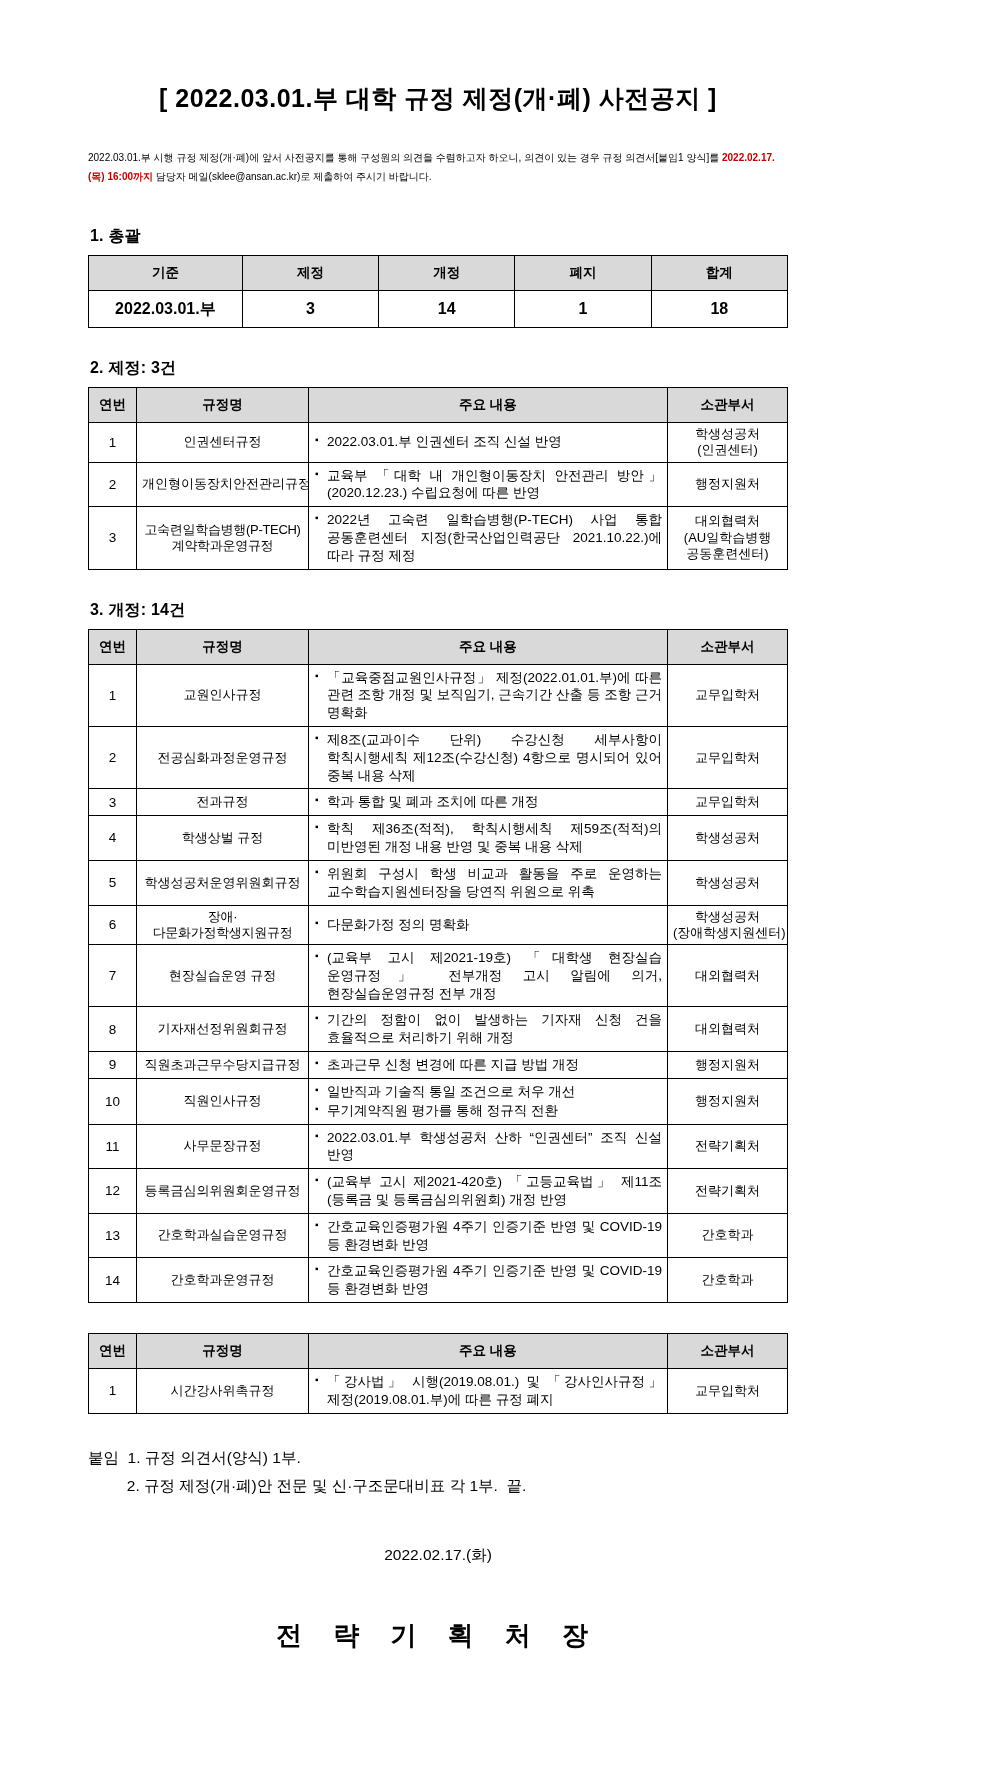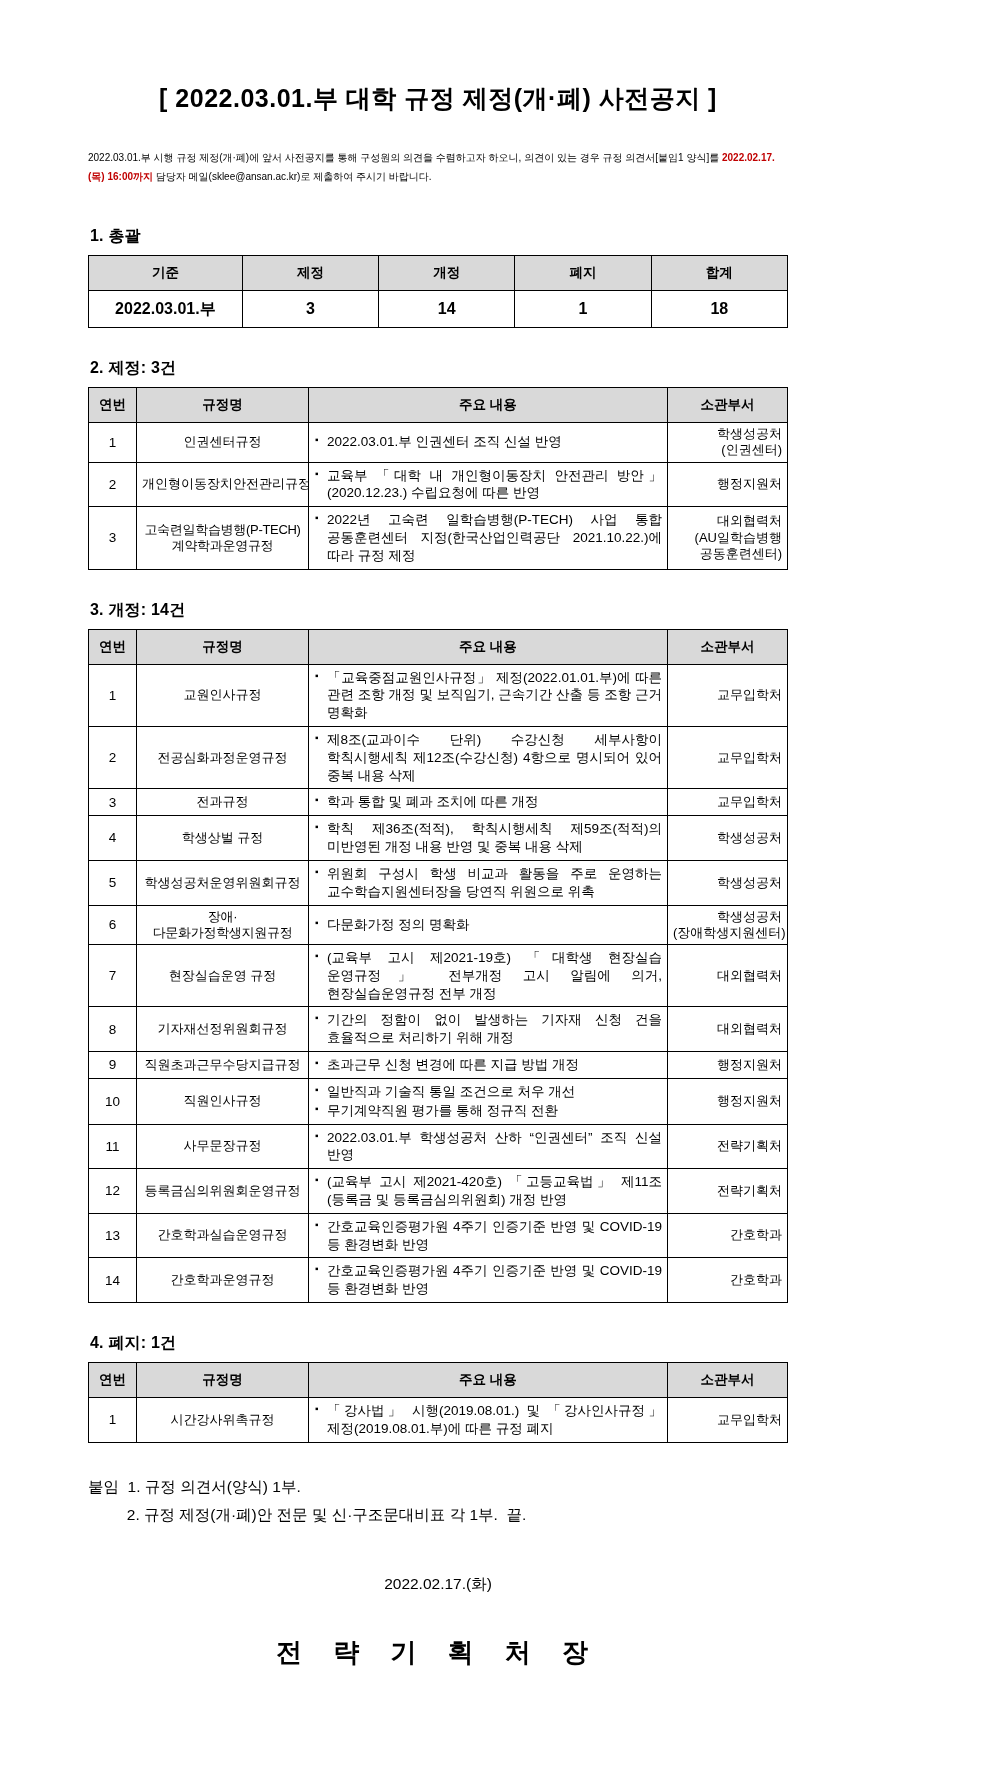--- a/index.html
+++ b/index.html
@@ -86,21 +86,21 @@
   .list-table td.no {
     text-align: center;
     font-size: 13.5px;
   }
   .list-table td.name {
     text-align: center;
     font-size: 13px;
     line-height: 1.25;
   }
   .list-table td.dept {
-    text-align: right;
+    text-align: center;
     font-size: 13px;
     line-height: 1.25;
   }
   .list-table td.content {
     text-align: left;
     font-size: 13.5px;
     line-height: 1.32;
     padding: 4px 5px 4px 6px;
   }
   .bullet-line {
@@ -132,21 +132,21 @@
   .date-line {
     text-align: center;
     font-size: 15.5px;
     margin: 46px 0 0 0;
   }
   .signature {
     text-align: center;
     font-size: 26px;
     font-weight: bold;
     letter-spacing: 12px;
-    margin: 40px 0 0 0;
+    margin: 52px 0 0 0;
   }
 </style>
 </head>
 <body>
 
 <div class="page">
 
   <h1 class="doc-title">[ 2022.03.01.부 대학 규정 제정(개·폐) 사전공지 ]</h1>
 
   <p class="intro"><span>2022.03.01.부 시행 규정 제정(개·폐)에 앞서 사전공지를 통해 구성원의 의견을 수렴하고자 하오니, 의견이 있는 경우 규정 의견서[붙임1 양식]를 </span><span class="hl">2022.02.17.(목) 16:00까지</span><span> 담당자 메일(sklee@ansan.ac.kr)로 제출하여 주시기 바랍니다.</span></p>
@@ -357,21 +357,20 @@
             <td class="content">
               <span class="bullet-line">간호교육인증평가원 4주기 인증기준 반영 및 COVID-19 등 환경변화 반영</span>
             </td>
             <td class="dept">간호학과</td>
           </tr>
         </tbody>
     </table>
   </div>
 
   <div class="section">
-    <div class="section-heading">4. 폐지: 1건</div>
     <table class="list-table">
       <colgroup>
         <col class="c-no">
           <col class="c-name">
           <col class="c-content">
           <col class="c-dept">
       </colgroup>
       <thead>
         <tr>
           <th>연번</th>

